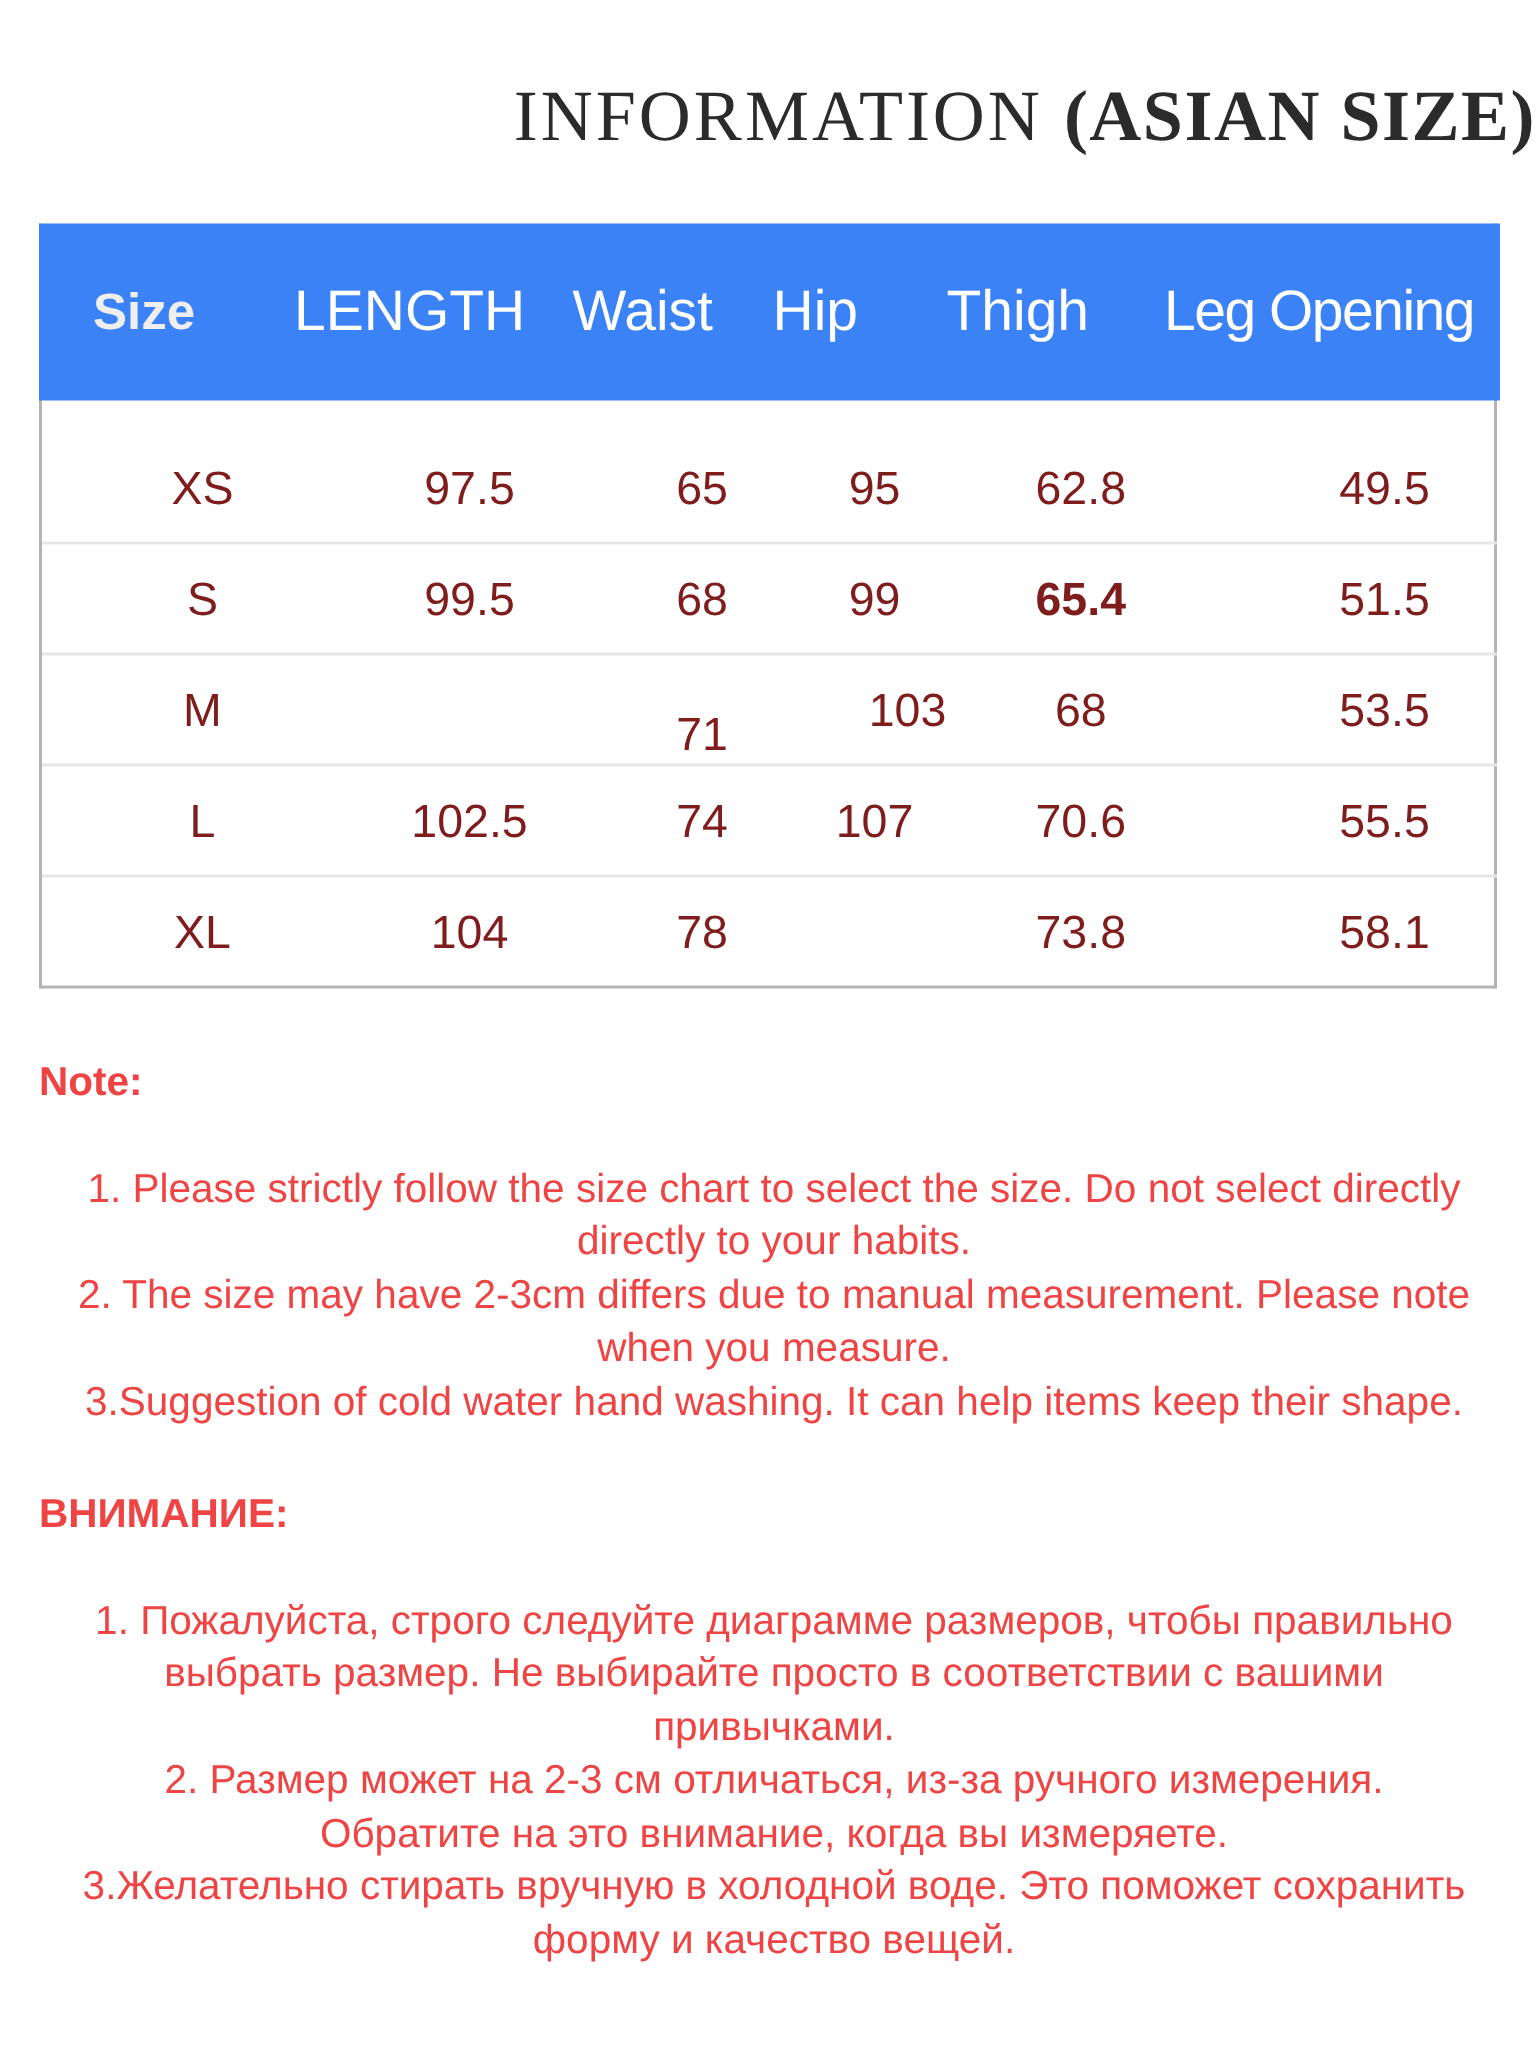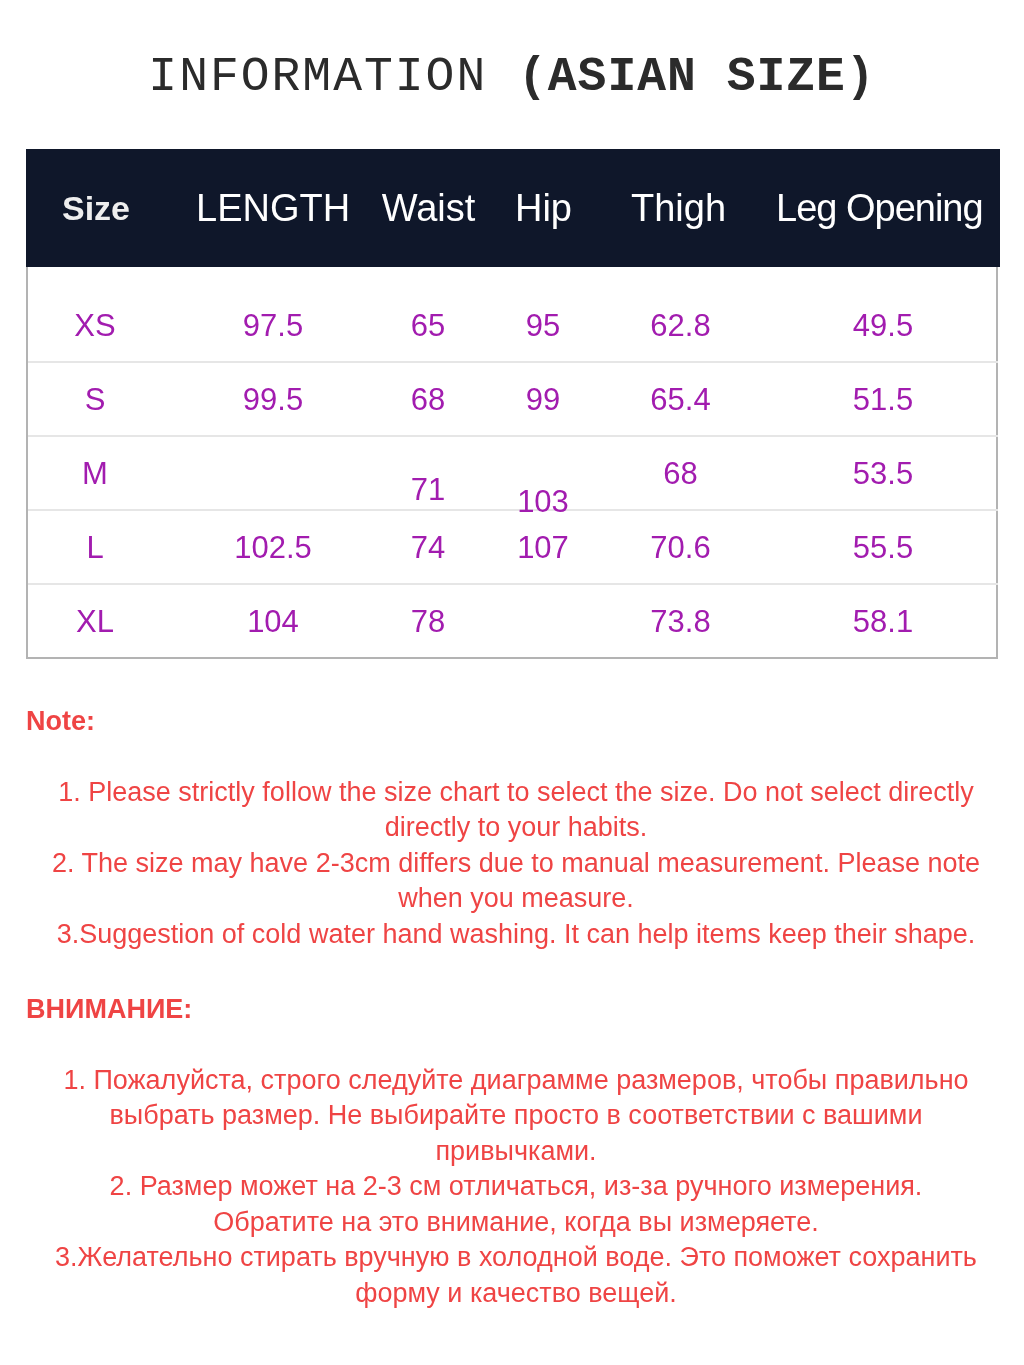--- a/index.html
+++ b/index.html
@@ -1,44 +1,44 @@
 <!DOCTYPE html>
 <html><head>
 <meta charset="utf-8">
 <style>
   html, body { margin: 0; padding: 0; background: #ffffff; }
   body { width: 1024px; height: 1365px; position: relative; overflow: hidden; color: #222; }
   .title {
-    position: absolute; top: 50px; left: 0; width: 1024px; text-align: center;
-    font-family: Liberation Mono, monospace; font-size: 48px; color: #2b2b2b;
+    position: absolute; top: 50px; left: 0; width: 1024px; text-align: right;
+    font-family: Liberation Serif, serif; font-size: 48px; color: #2b2b2b;
     letter-spacing: 1px;
   }
   .title .light { font-weight: normal; letter-spacing: 2px; }
   .title .bold { font-weight: bold; }
   .table-wrap {
     position: absolute; left: 26px; top: 149px; width: 972px; height: 510px;
     border: 2px solid #b3b3b3; border-top: none; box-sizing: border-box;
   }
   .thead {
-    position: absolute; left: -2px; top: 0; width: 974px; height: 118px; background: #0f172a;
+    position: absolute; left: -2px; top: 0; width: 974px; height: 118px; background: #3b82f6;
   }
   .th {
     position: absolute; top: 0; height: 118px; line-height: 118px; color: #ffffff;
     font-family: "Liberation Sans", sans-serif; font-size: 38px; text-align: center;
     white-space: nowrap;
   }
   .th.size { font-weight: bold; font-size: 34px; color: #eeeeee; }
   .row {
     position: absolute; left: 0; width: 970px; height: 74px;
     border-bottom: 2px solid #e6e6e6; box-sizing: border-box;
   }
   .row.last { border-bottom: none; }
   .td {
     position: absolute; top: 0; height: 74px; line-height: 74px; text-align: center;
-    font-family: "Liberation Sans", sans-serif; font-size: 31px; color: #a21caf;
+    font-family: "Liberation Sans", sans-serif; font-size: 31px; color: #7f1d1d; padding-left: 40px;
   }
   .notes {
     position: absolute; left: 26px; width: 980px;
     font-family: "Liberation Sans", sans-serif; font-size: 27px; color: #ef4444;
     line-height: 35.5px;
   }
   .notes .heading { font-weight: bold; font-size: 27px; margin: 0; }
   .notes .line { margin: 0; text-align: center; }
 </style>
 </head>
@@ -62,27 +62,27 @@
     <div class="td" style="left:350px;width:100px;">65</div>
     <div class="td" style="left:465px;width:100px;">95</div>
     <div class="td" style="left:590px;width:125px;">62.8</div>
     <div class="td" style="left:790px;width:130px;">49.5</div>
   </div>
   <div class="row" style="top:214px;">
     <div class="td" style="left:0;width:134px;">S</div>
     <div class="td" style="left:175px;width:140px;">99.5</div>
     <div class="td" style="left:350px;width:100px;">68</div>
     <div class="td" style="left:465px;width:100px;">99</div>
-    <div class="td" style="left:590px;width:125px;">65.4</div>
+    <div class="td" style="left:590px;width:125px;font-weight:bold;">65.4</div>
     <div class="td" style="left:790px;width:130px;">51.5</div>
   </div>
   <div class="row" style="top:288px;">
     <div class="td" style="left:0;width:134px;">M</div>
     <div class="td" style="left:350px;width:100px;margin-top:16px;">71</div>
-    <div class="td" style="left:465px;width:100px;margin-top:28px;">103</div>
+    <div class="td" style="left:487px;width:100px;">103</div>
     <div class="td" style="left:590px;width:125px;">68</div>
     <div class="td" style="left:790px;width:130px;">53.5</div>
   </div>
   <div class="row" style="top:362px;">
     <div class="td" style="left:0;width:134px;">L</div>
     <div class="td" style="left:175px;width:140px;">102.5</div>
     <div class="td" style="left:350px;width:100px;text-align:center;">74</div>
     <div class="td" style="left:465px;width:100px;">107</div>
     <div class="td" style="left:590px;width:125px;">70.6</div>
     <div class="td" style="left:790px;width:130px;">55.5</div>

